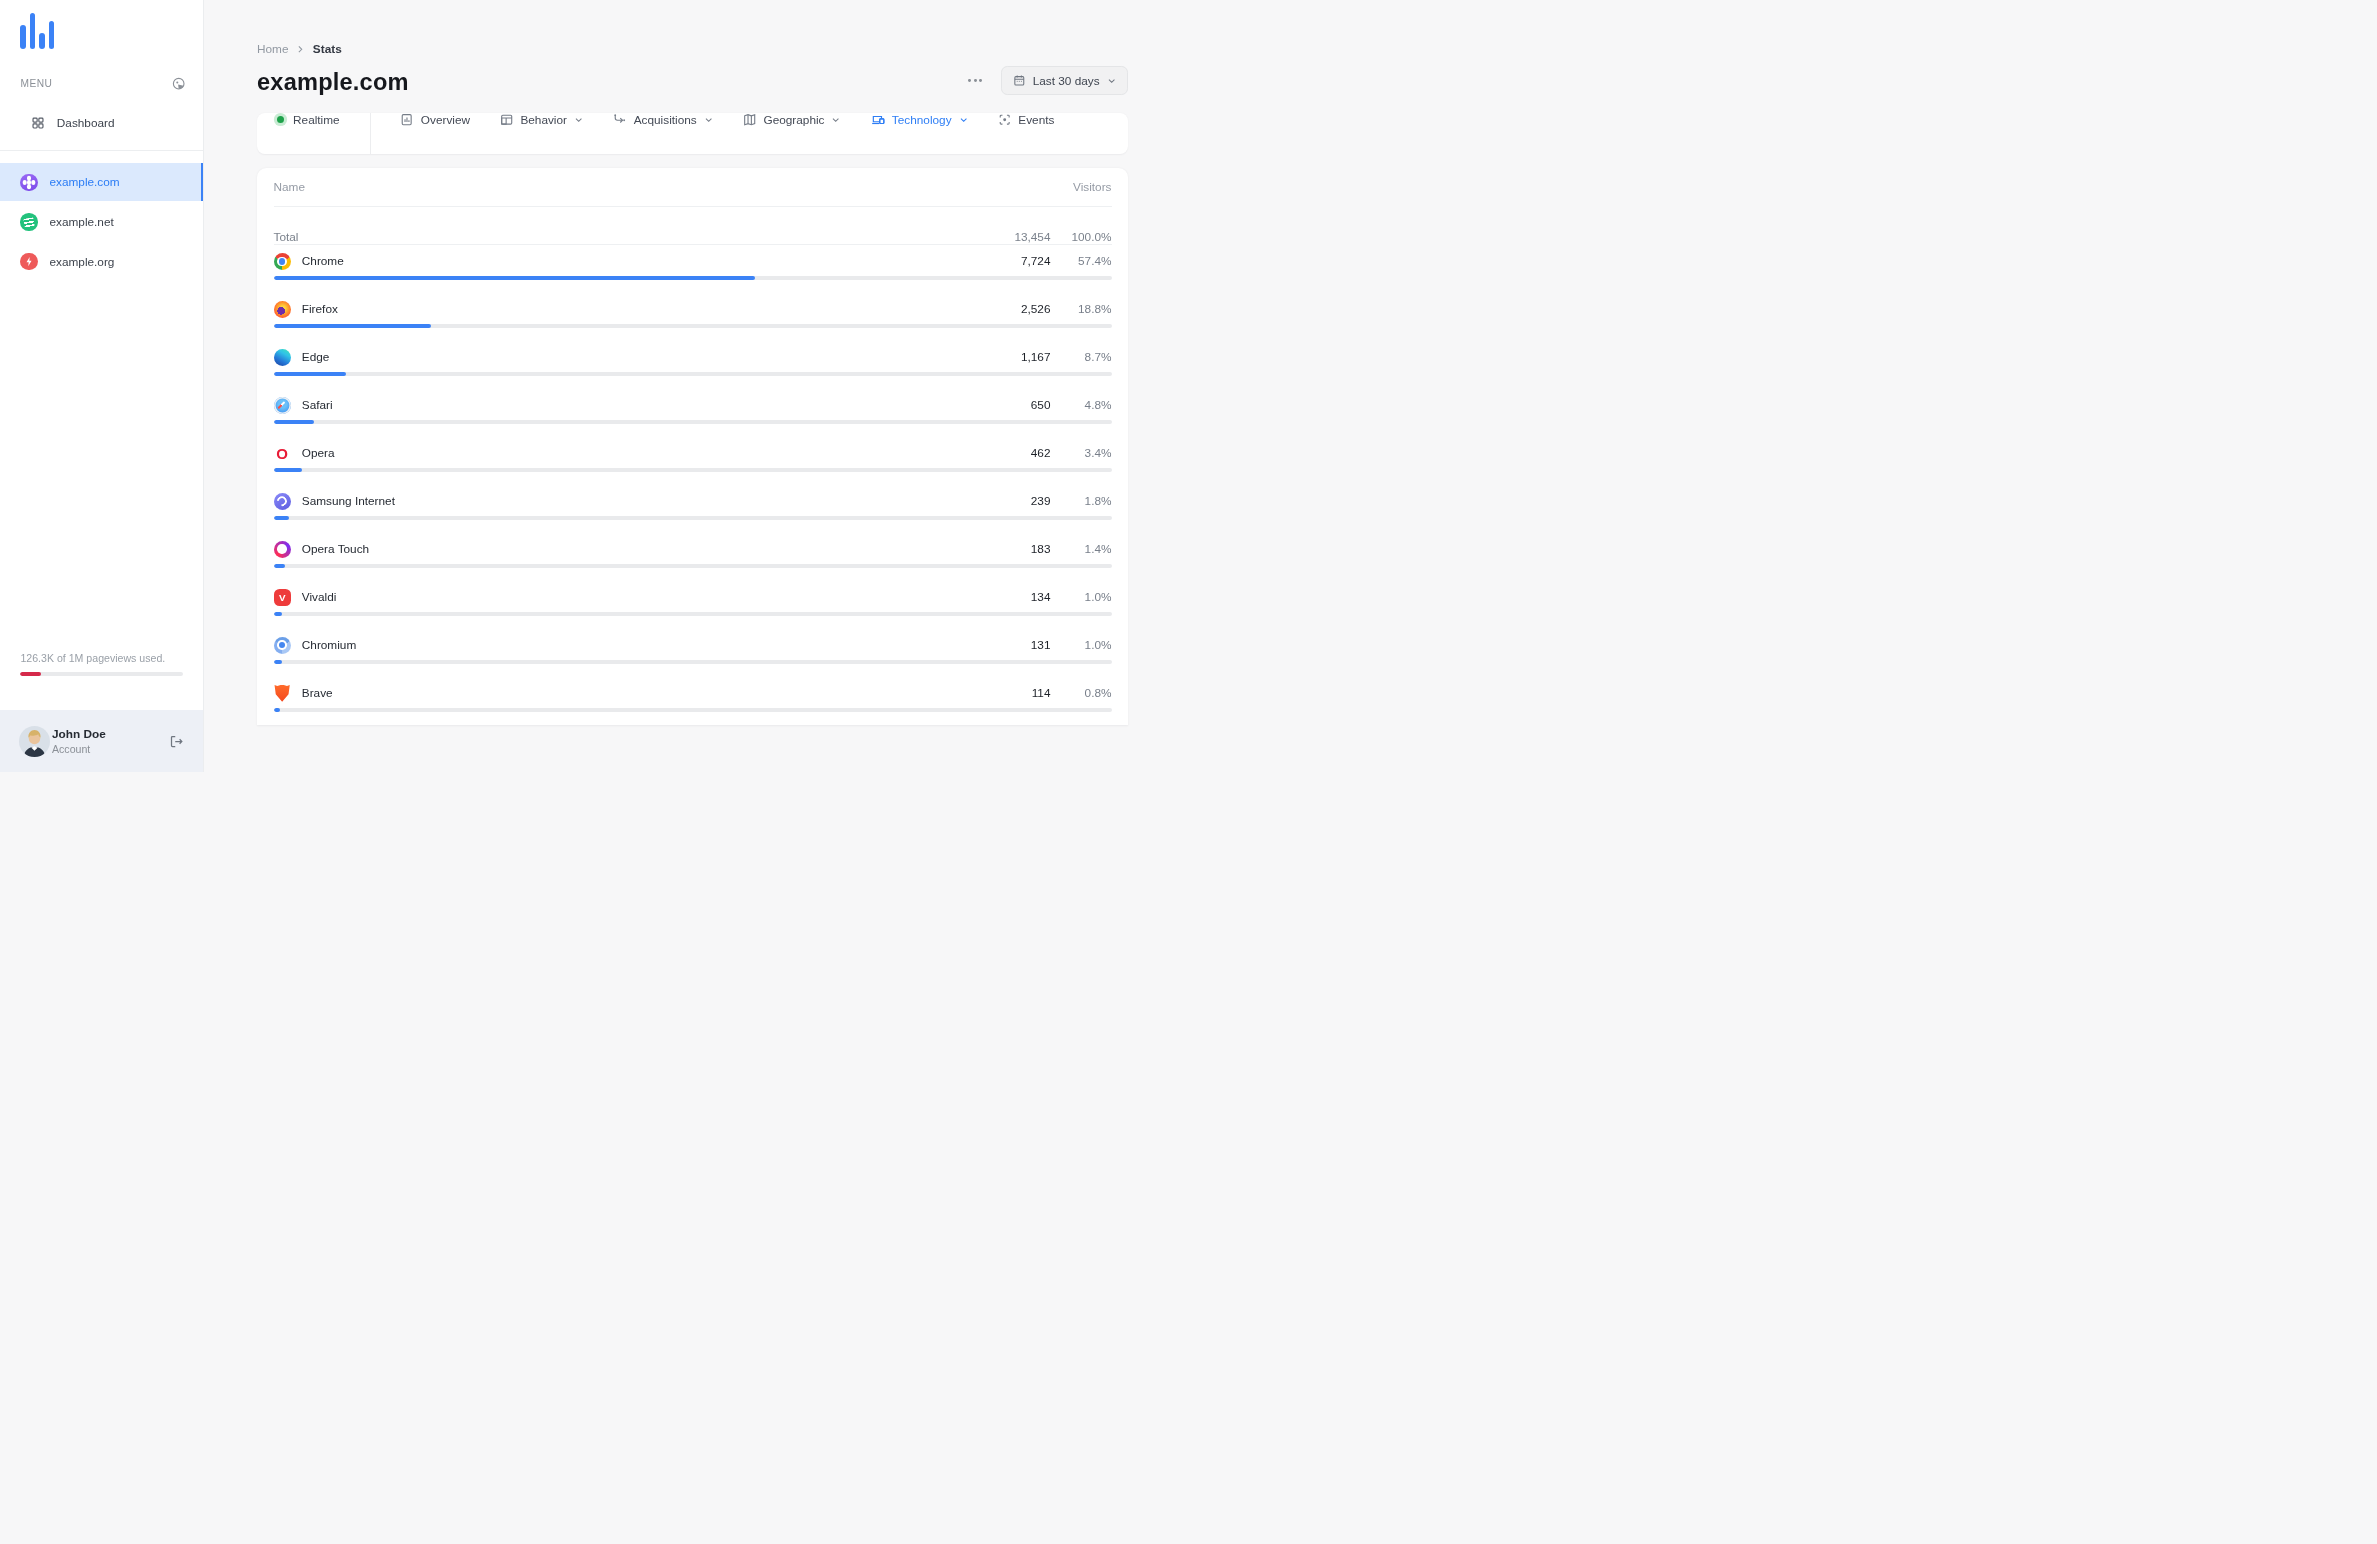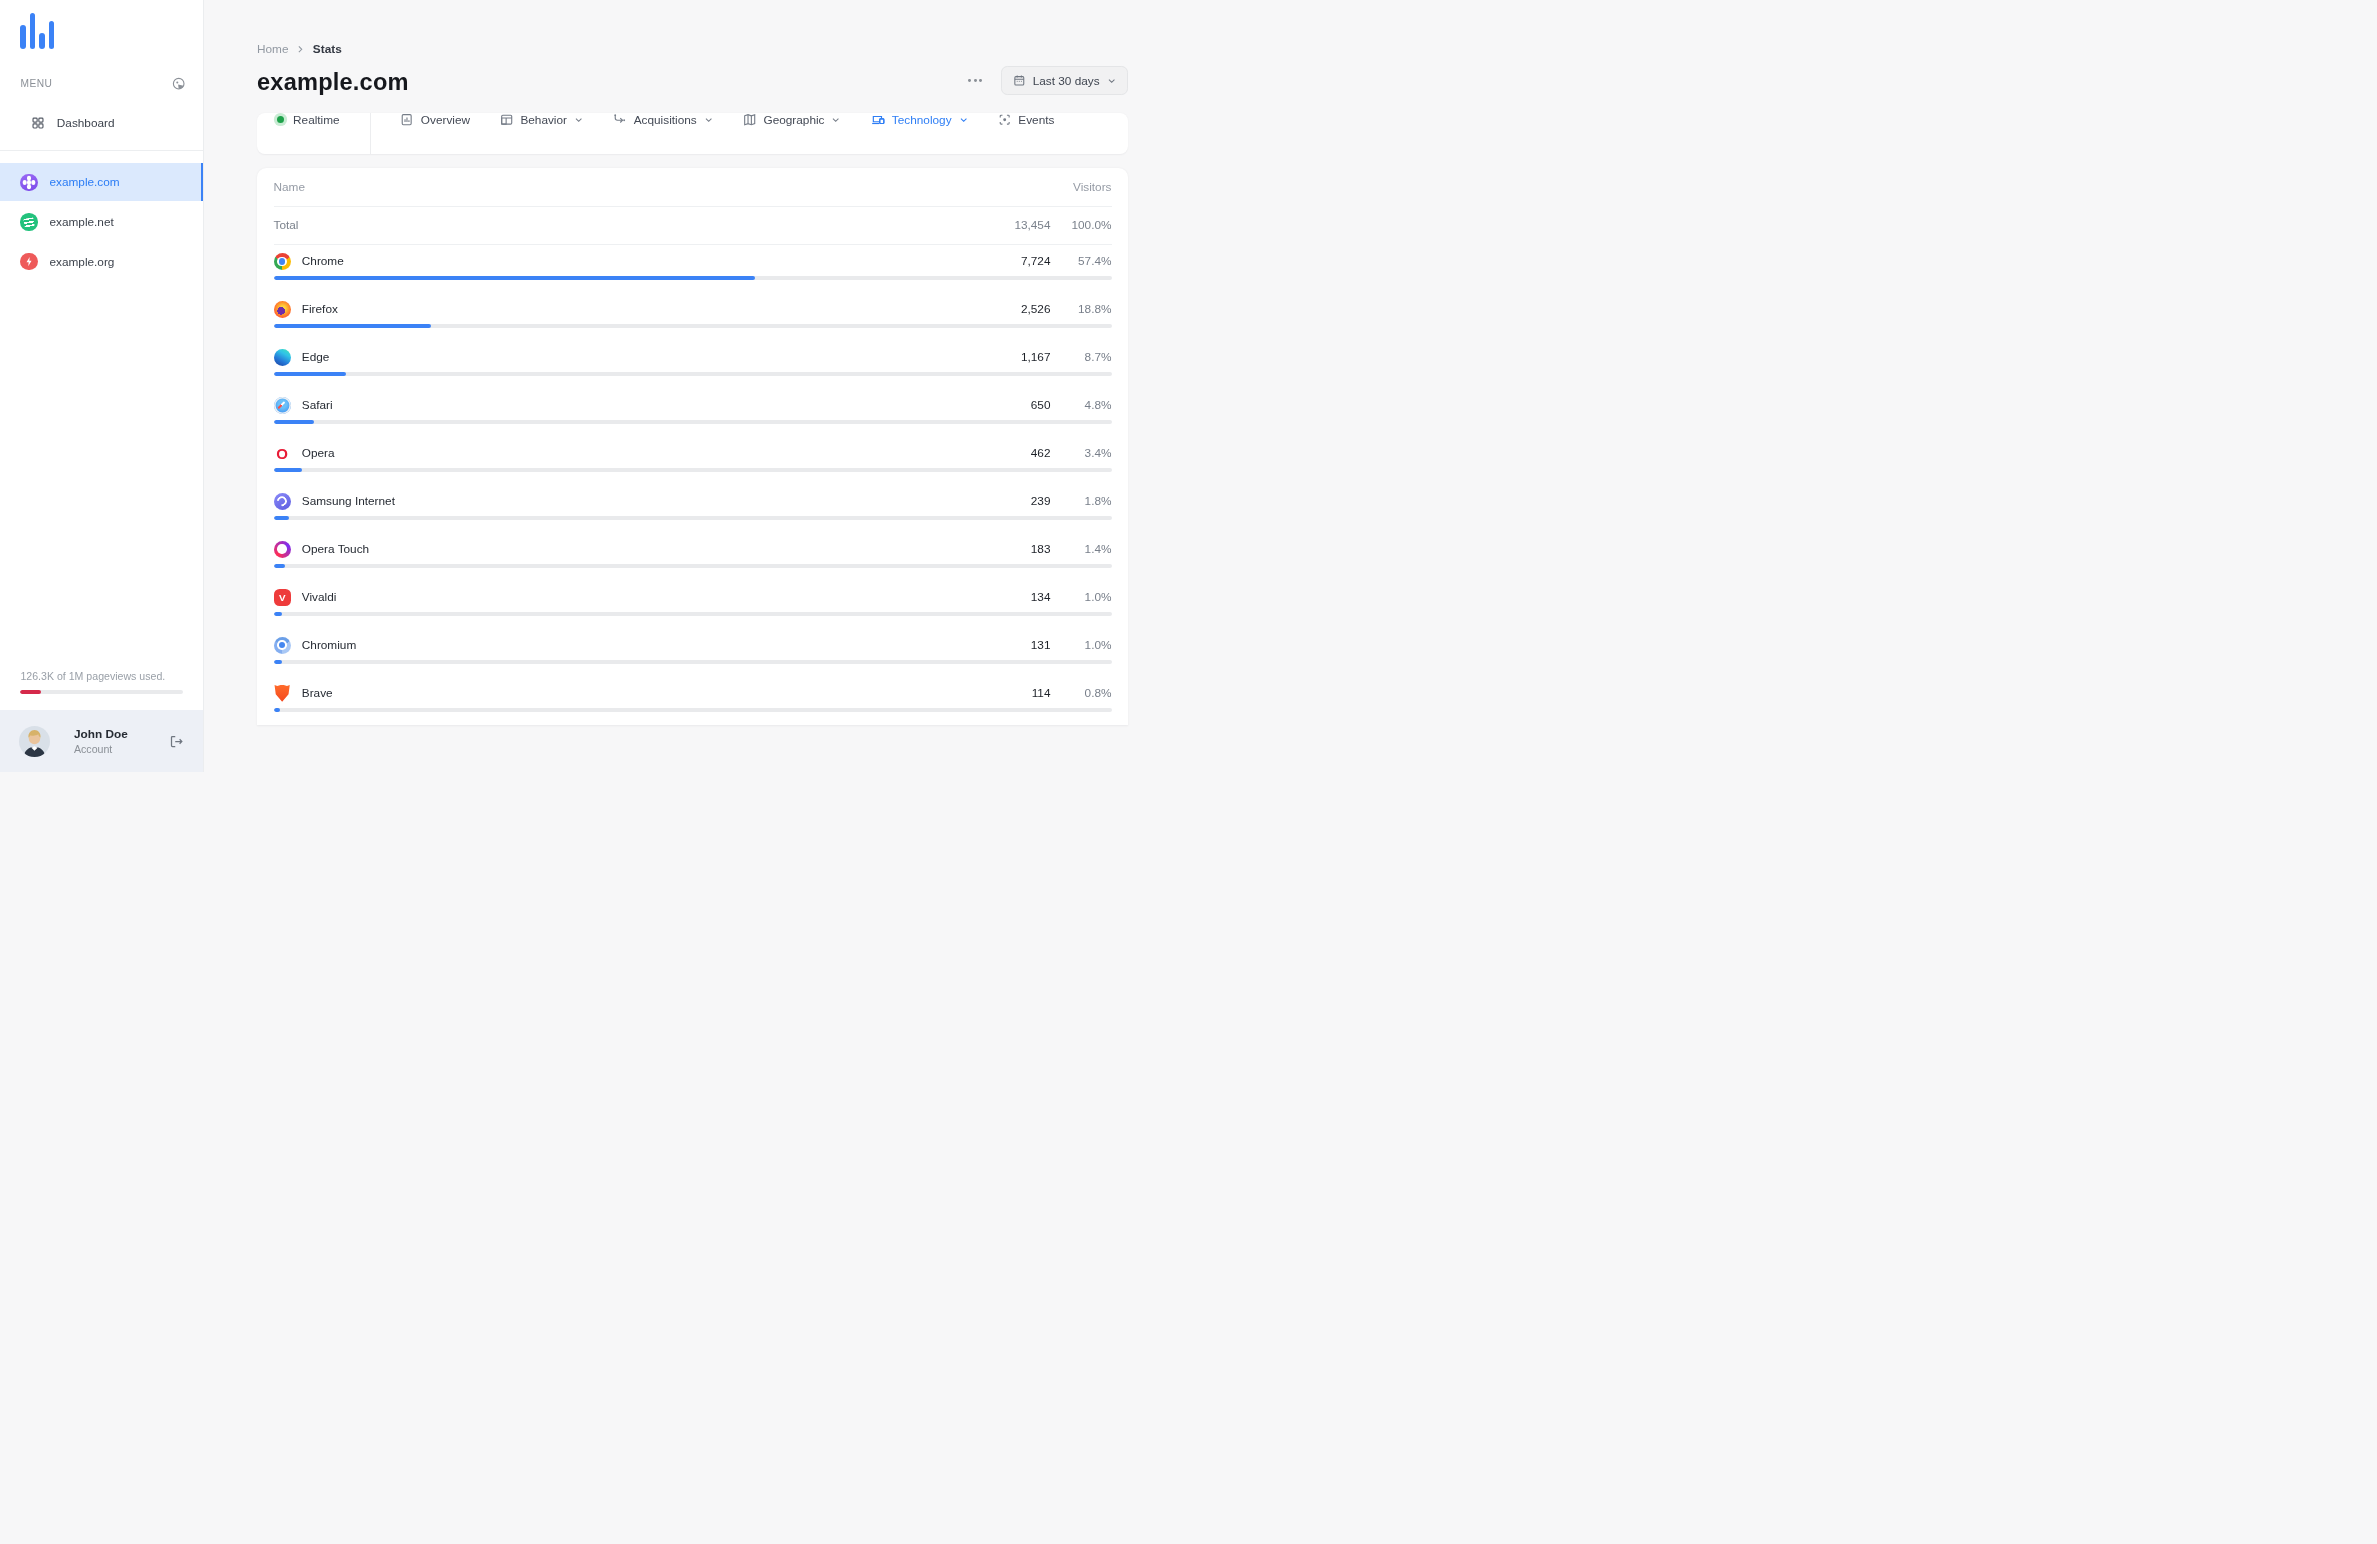--- a/index.html
+++ b/index.html
@@ -21,21 +21,21 @@
   .sites { margin-top:12.6px; display:flex; flex-direction:column; gap:1.6px; }
   .site { height:38px; display:flex; align-items:center; gap:11.8px; padding-left:20.4px; font-size:11.8px; color:#3d434d;
           position:relative; cursor:pointer; }
   .site.active { background:#dbe9fd; color:#2b7cf5; }
   .site.active::after { content:""; position:absolute; right:0; top:0; bottom:0; width:2.4px; background:#3b82f6; }
   .spacer { flex:1; }
   .usage { padding:0 20.4px 16.5px 20.4px; }
   .usage-text { font-size:10.6px; color:#9aa0a8; }
   .usage-track { margin-top:7.9px; height:3.9px; border-radius:2.4px; background:#e9eaec; overflow:hidden; }
   .usage-fill { height:100%; border-radius:2.4px; background:#d5294a; }
-  .user { height:62px; background:#edf0f6; display:flex; align-items:center; padding:6px 19px; gap:24px; }
+  .user { height:62px; background:#edf0f6; display:flex; align-items:center; padding:6px 19px; gap:2px;margin-top:18px; }
   .user-meta { flex:1; }
   .user-name { font-size:11.8px; font-weight:700; color:#262b33; }
   .user-role { font-size:10.6px; color:#8b9097; margin-top:2.4px; }
 
   
   .cic { width:17.3px; height:17.3px; border-radius:50%; position:relative; flex:none; }
   .cic::before,.cic::after { content:""; position:absolute; border-radius:50%; }
   .sic-com { background:linear-gradient(160deg,#9a6bf5,#7c4ae9); }
   .sic-com::after { width:4.3px; height:4.3px; left:6.5px; top:6.5px; background:#fff;
       box-shadow:0 -4.3px 0 #fff, 0 4.3px 0 #fff, -4.3px 0 0 #fff, 4.3px 0 0 #fff; }
@@ -76,21 +76,21 @@
             padding:0 9.4px; font-size:11.4px; color:#30343b; outline:none; font-family:"Liberation Sans",sans-serif; }
   .search::placeholder { color:#9aa0a8; }
   .icon-btn { width:27px; height:28px; border:0.8px solid #3b82f6; background:#fff; display:flex; align-items:center;
               justify-content:center; cursor:pointer; color:#3b82f6; }
   .filter-btn { border-radius:0 4.7px 4.7px 0; }
   .dl-btn { border-radius:4.7px; width:30px; margin-left:11px; }
 
   .thead { height:39px; display:flex; align-items:center; border-bottom:0.8px solid #eef0f2;
            font-size:11.8px; color:#959ba5; }
   .thead .th-name { flex:1; }
-  .trow-total { height:38px; display:flex; align-items:center; border-bottom:0.8px solid #eef0f2;
+  .trow-total { height:38px; display:flex; align-items:flex-end; border-bottom:0.8px solid #eef0f2;
                 font-size:11.8px; color:#7b828c; }
   .trow-total .t-label { flex:1; }
   .col-vis { width:90px; text-align:right; }
   .col-pct { width:61px; text-align:right; }
 
   .brow { padding:7.9px 0 12.6px 0; }
   .brow-top { display:flex; align-items:center; height:17.3px; }
   .bname { margin-left:11px; font-size:11.8px; font-weight:500; color:#262b33; flex:1; }
   .bvis { width:90px; text-align:right; font-size:11.8px; color:#1d2128; }
   .bpct { width:61px; text-align:right; font-size:11.8px; color:#787f8a; }

